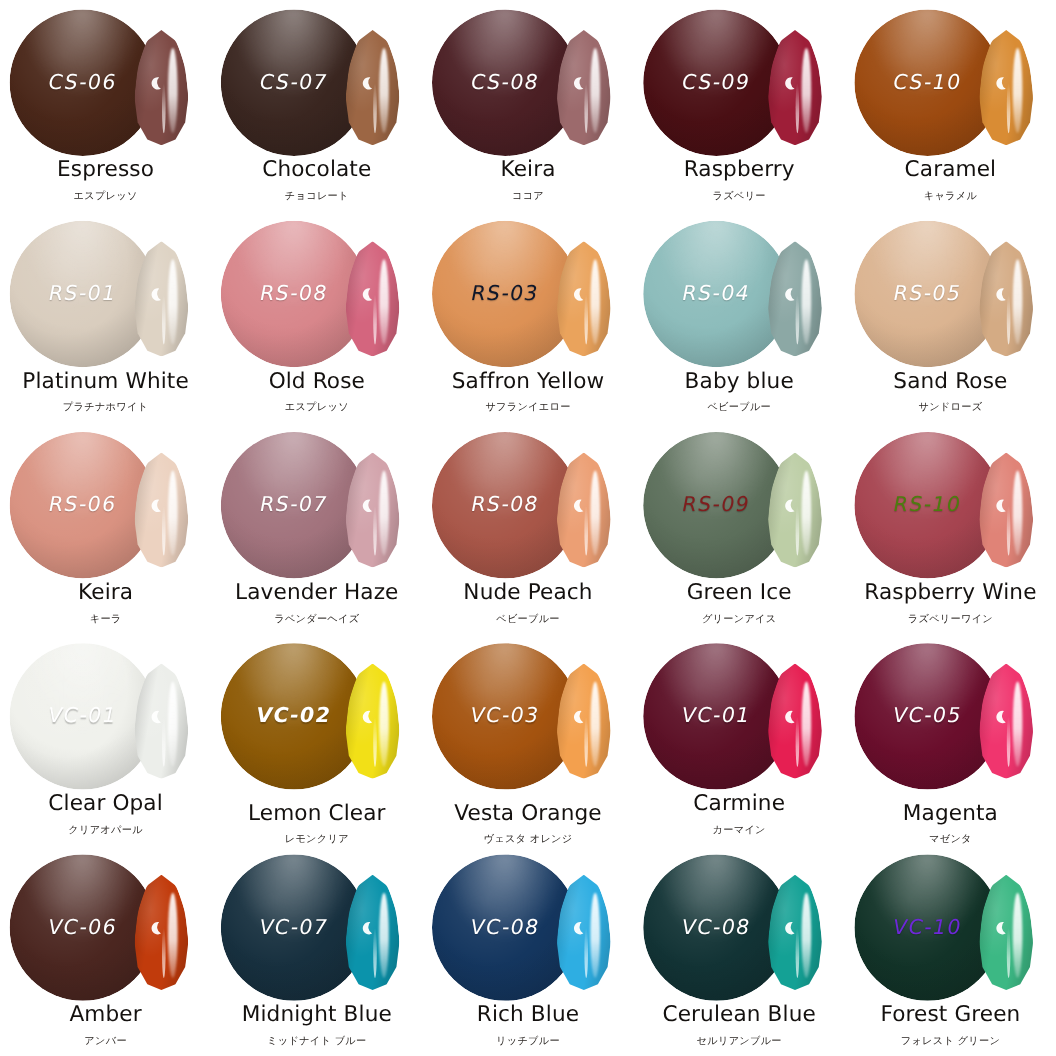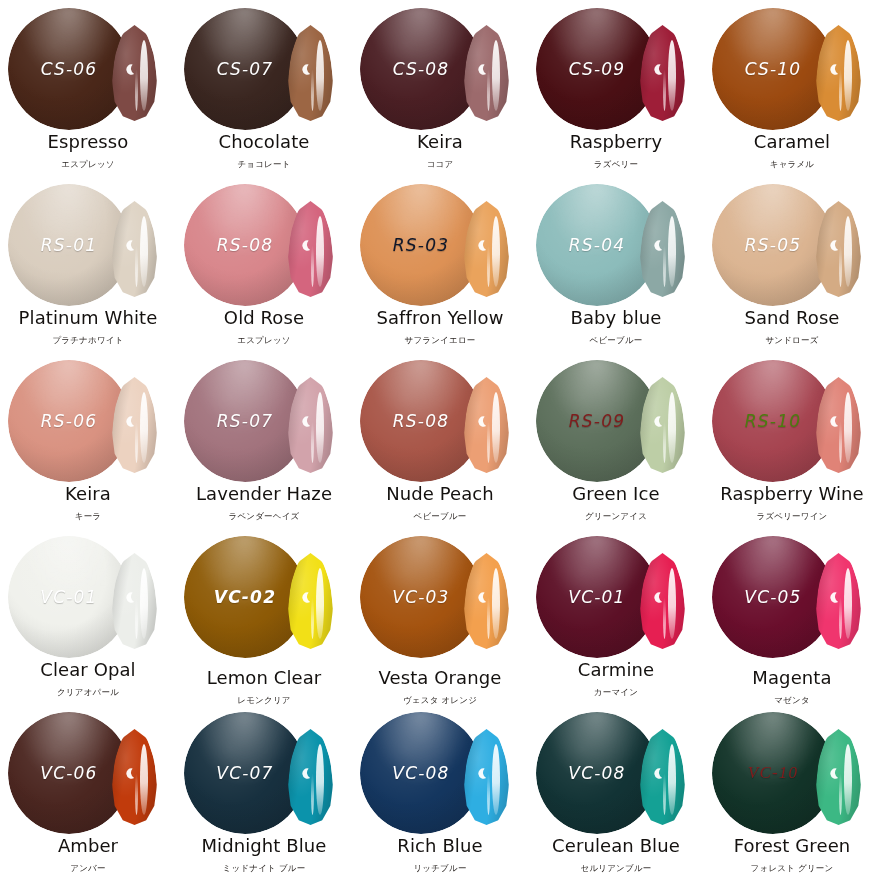--- a/index.html
+++ b/index.html
@@ -800,21 +800,21 @@
     </div>
   </div>
 
   <div class="cell">
     <div class="swatch-area">
       <div class="drop">
         <div class="base" style="background: radial-gradient(circle at 46% 24%, rgb(18, 51, 40) 0%, rgb(18, 51, 40) 52%, rgba(0, 0, 0, 0.12) 100%), rgb(18, 51, 40);"></div>
         <div class="sheen"></div>
         <div class="edge"></div>
       </div>
-      <div class="code" style="color: #7f1d1d; font-family: Liberation Serif, serif;">VC-10</div>
+      <div class="code" style="color: #6d28d9;">VC-10</div>
       <div class="nail">
         <div class="nbody">
           <div class="nbase" style="background: linear-gradient(102deg, rgb(60, 184, 132) 0%, rgb(60, 184, 132) 56%, rgb(60, 184, 132) 100%);"></div>
           <div class="nshade"></div>
         </div>
         <div class="nhl"></div>
         <div class="nhl2"></div>
         <div class="moon">
           <svg viewBox="0 0 13 13" aria-hidden="true">
             <path d="M9.6 1.4a5.2 5.2 0 1 0 1.5 9.6 6.2 6.2 0 0 1-1.5-9.6z" fill="#ffffff" opacity="0.95"></path>

